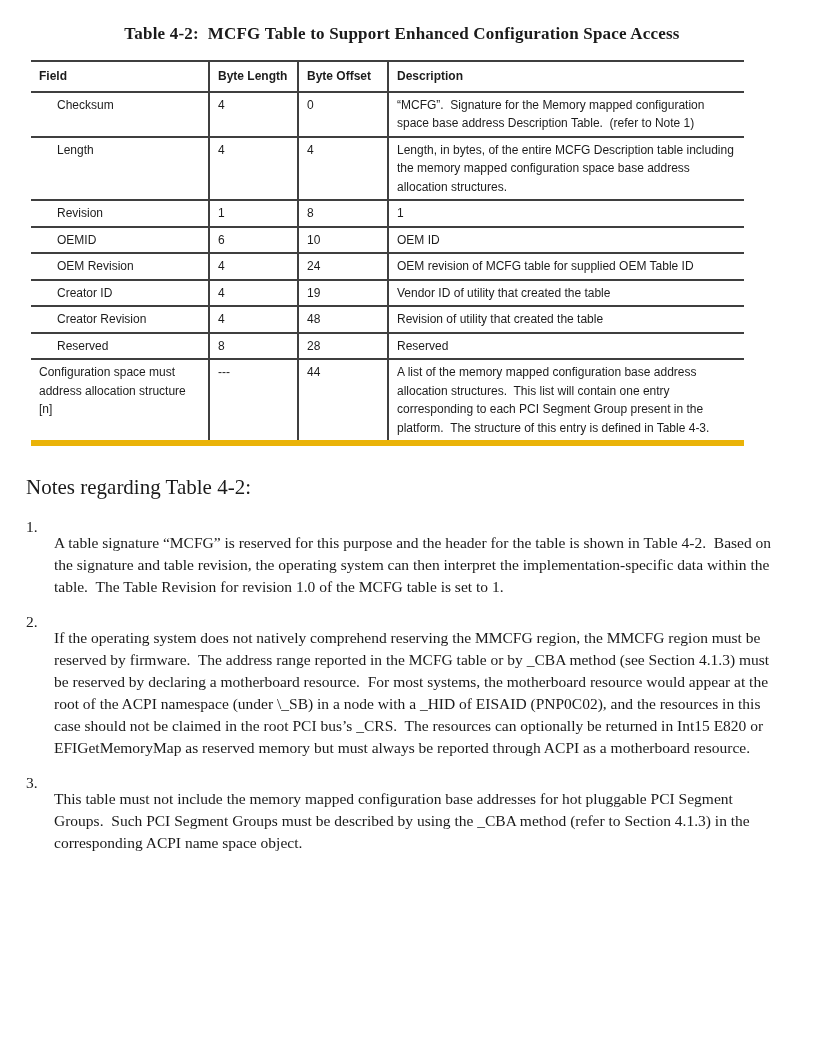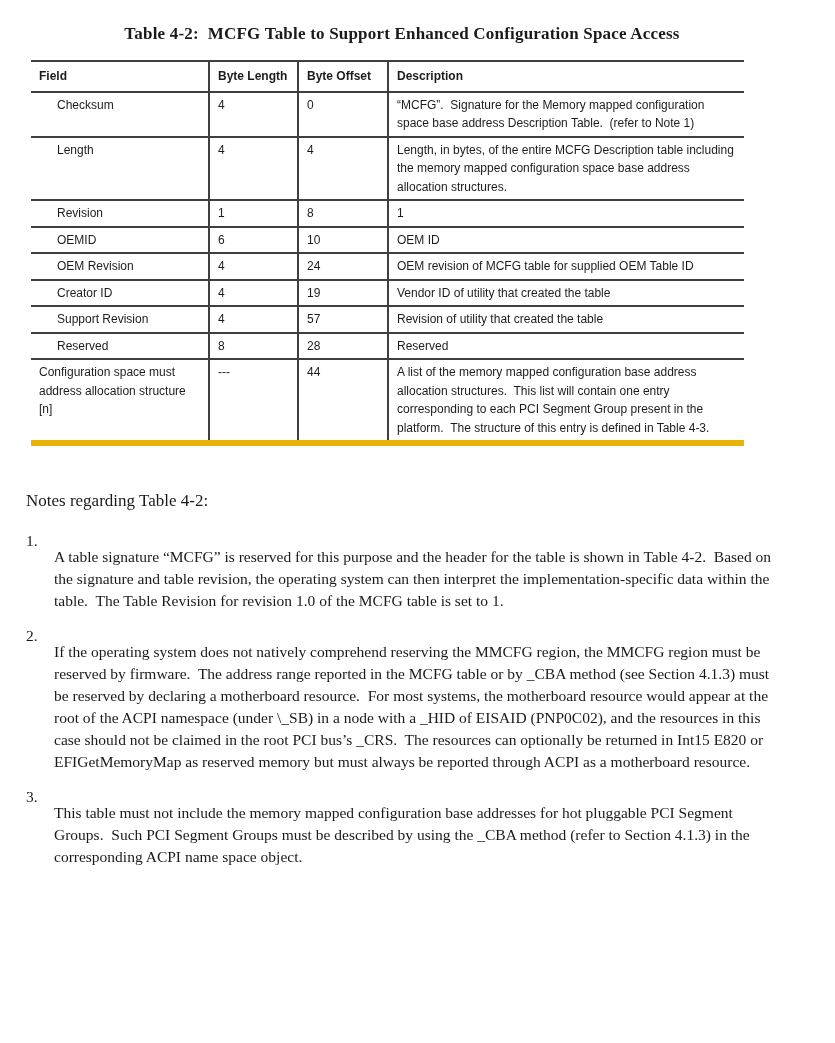--- a/index.html
+++ b/index.html
@@ -59,22 +59,22 @@
     font-weight: bold;
     padding-top: 5px;
     padding-bottom: 5px;
   }
   td.num-cell { text-align: center; }
   td.field-cell.indent { padding-left: 26px; }
   td.desc-cell, .note-text, td.field-cell {
     white-space: pre-wrap;
   }
   .notes-heading {
-    margin: 44px 0 0 0;
-    font-size: 17px;
+    margin: 30px 0 0 0;
+    font-size: 21px;
     line-height: 22px;
   }
   ol.notes-list {
     list-style: none;
     margin: 18px 0 0 0;
     padding: 0;
   }
   li.note-item {
     display: flex;
     margin: 0 0 13px 0;
@@ -142,23 +142,23 @@
     <td class="num-cell">24</td>
     <td class="desc-cell">OEM revision of MCFG table for supplied OEM Table ID</td>
   </tr>
         <tr>
     <td class="field-cell indent">Creator ID</td>
     <td class="num-cell">4</td>
     <td class="num-cell">19</td>
     <td class="desc-cell">Vendor ID of utility that created the table</td>
   </tr>
         <tr>
-    <td class="field-cell indent">Support Revision</td>
+    <td class="field-cell indent">Creator Revision</td>
     <td class="num-cell">4</td>
-    <td class="num-cell">57</td>
+    <td class="num-cell">48</td>
     <td class="desc-cell">Revision of utility that created the table</td>
   </tr>
         <tr>
     <td class="field-cell indent">Reserved</td>
     <td class="num-cell">8</td>
     <td class="num-cell">28</td>
     <td class="desc-cell">Reserved</td>
   </tr>
         <tr>
     <td class="field-cell">Configuration space must address allocation structure [n]</td>

